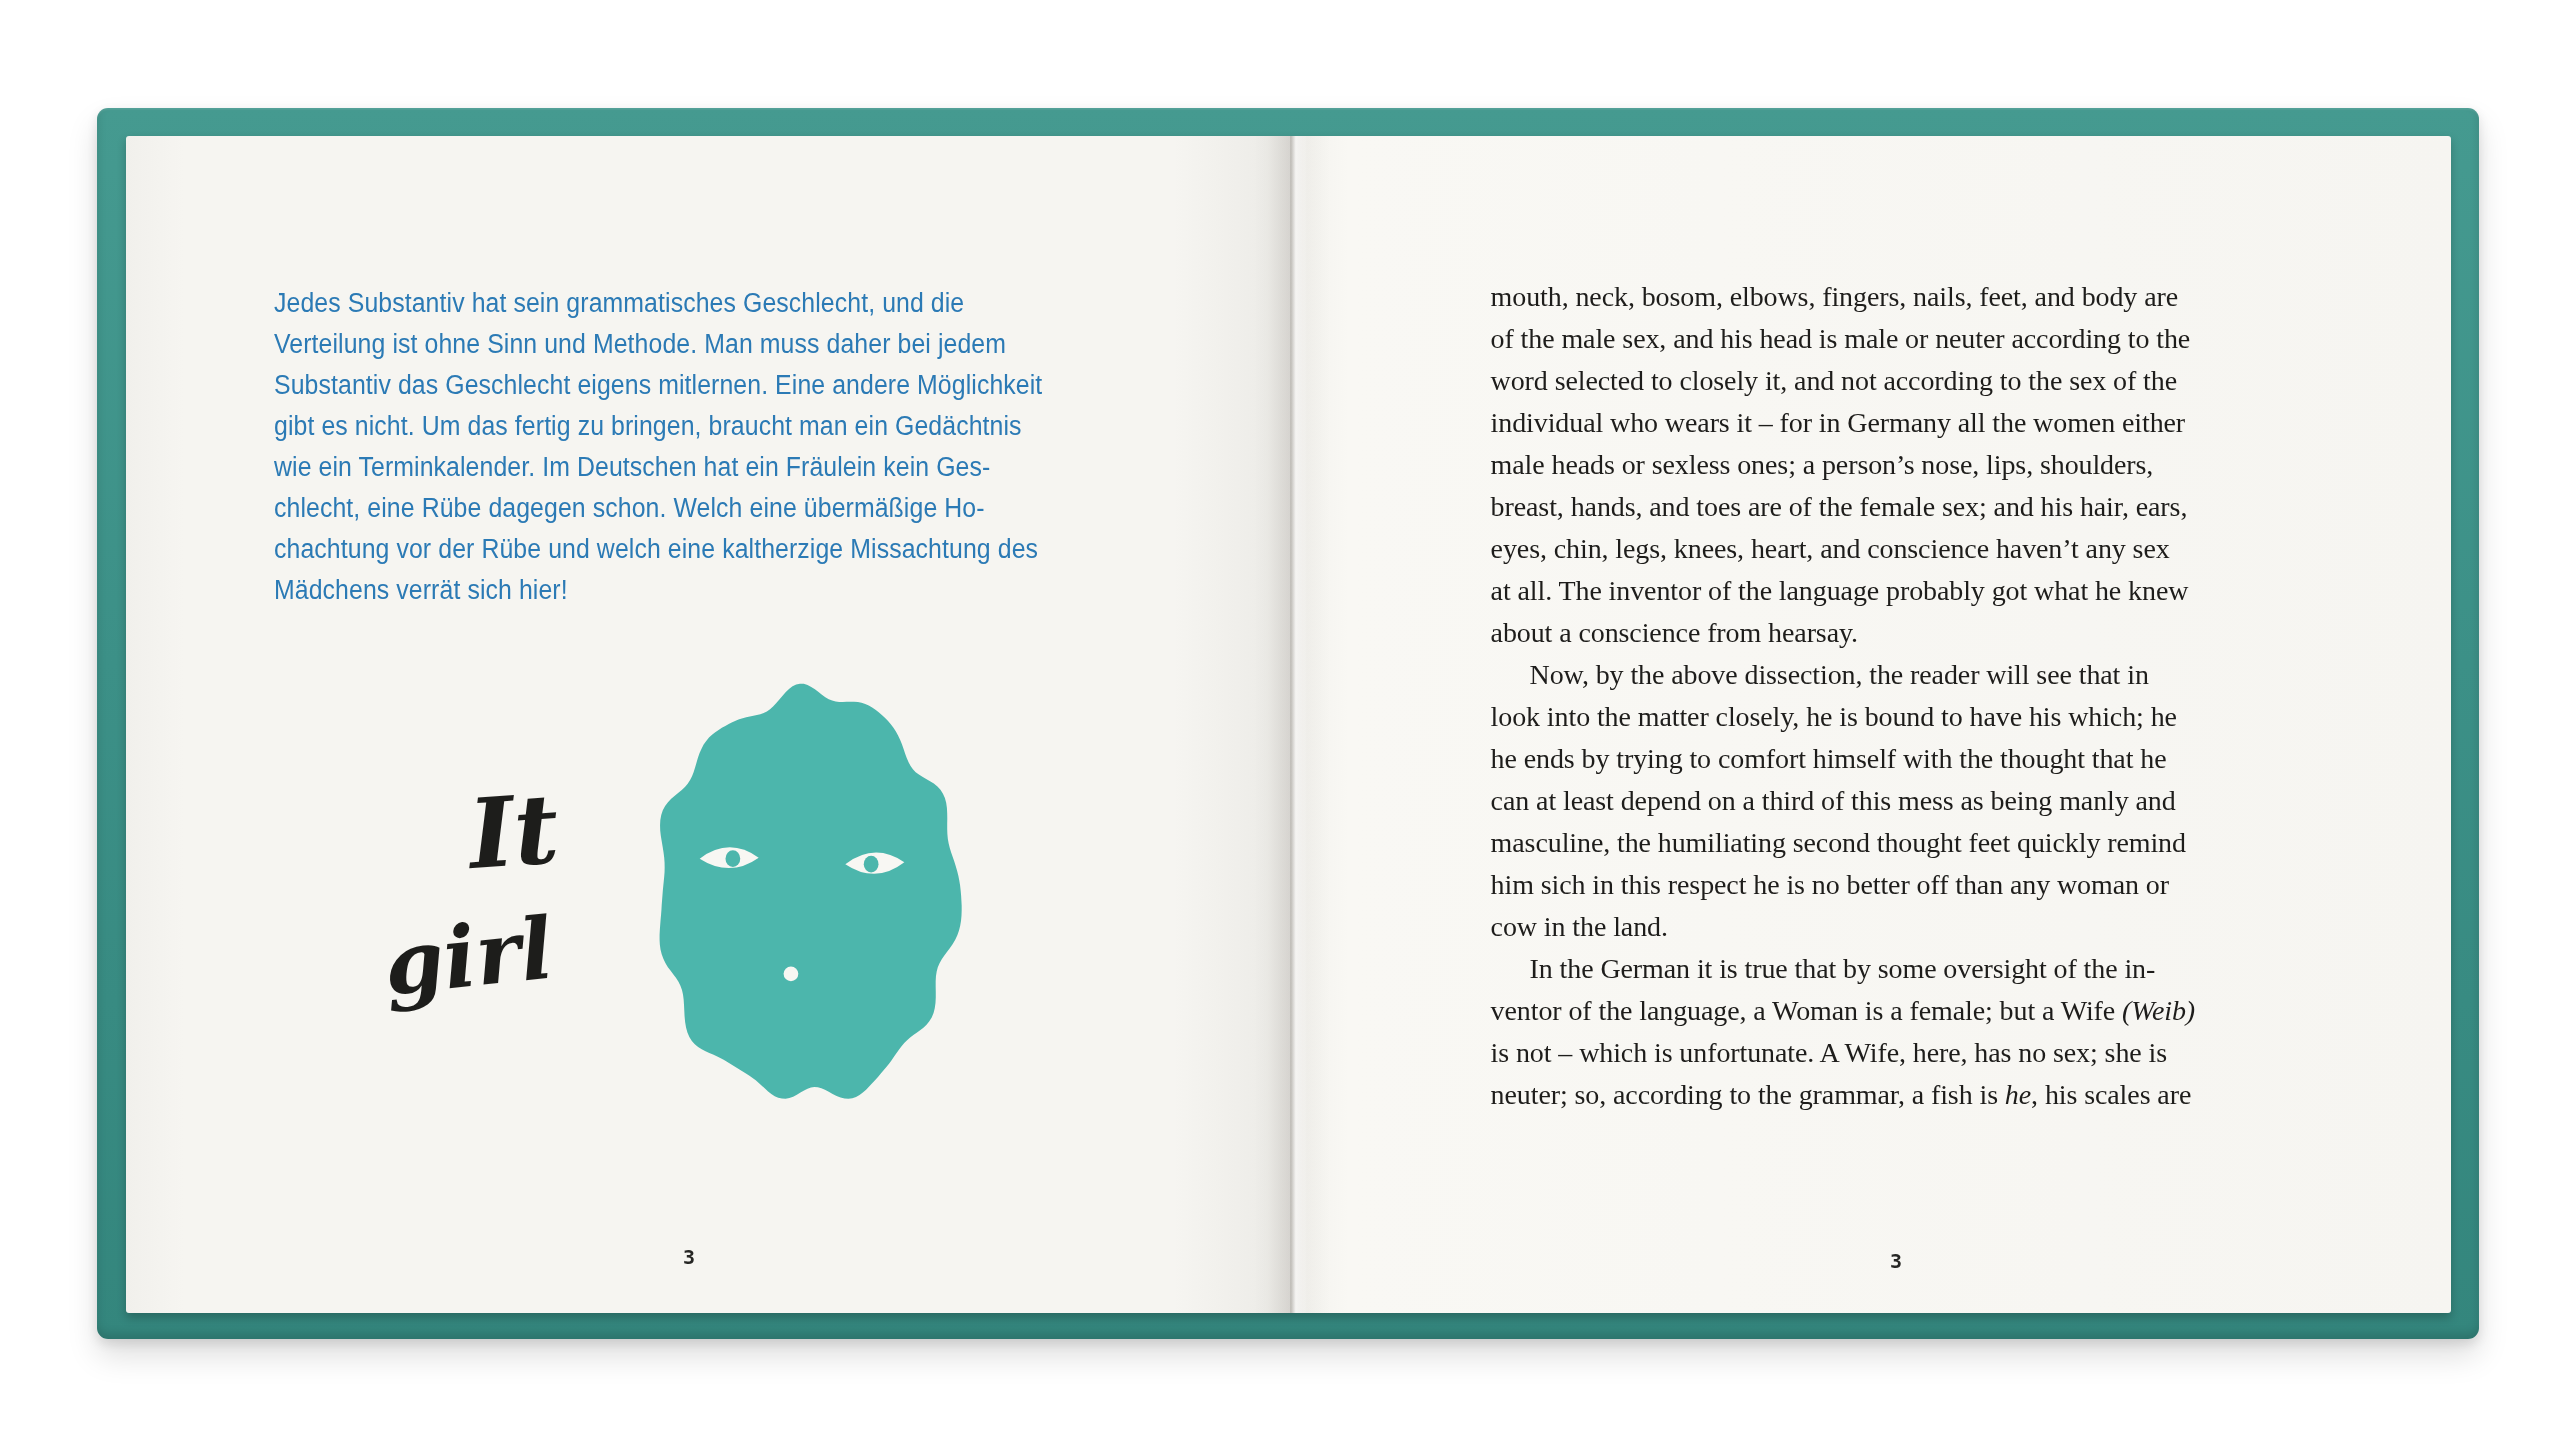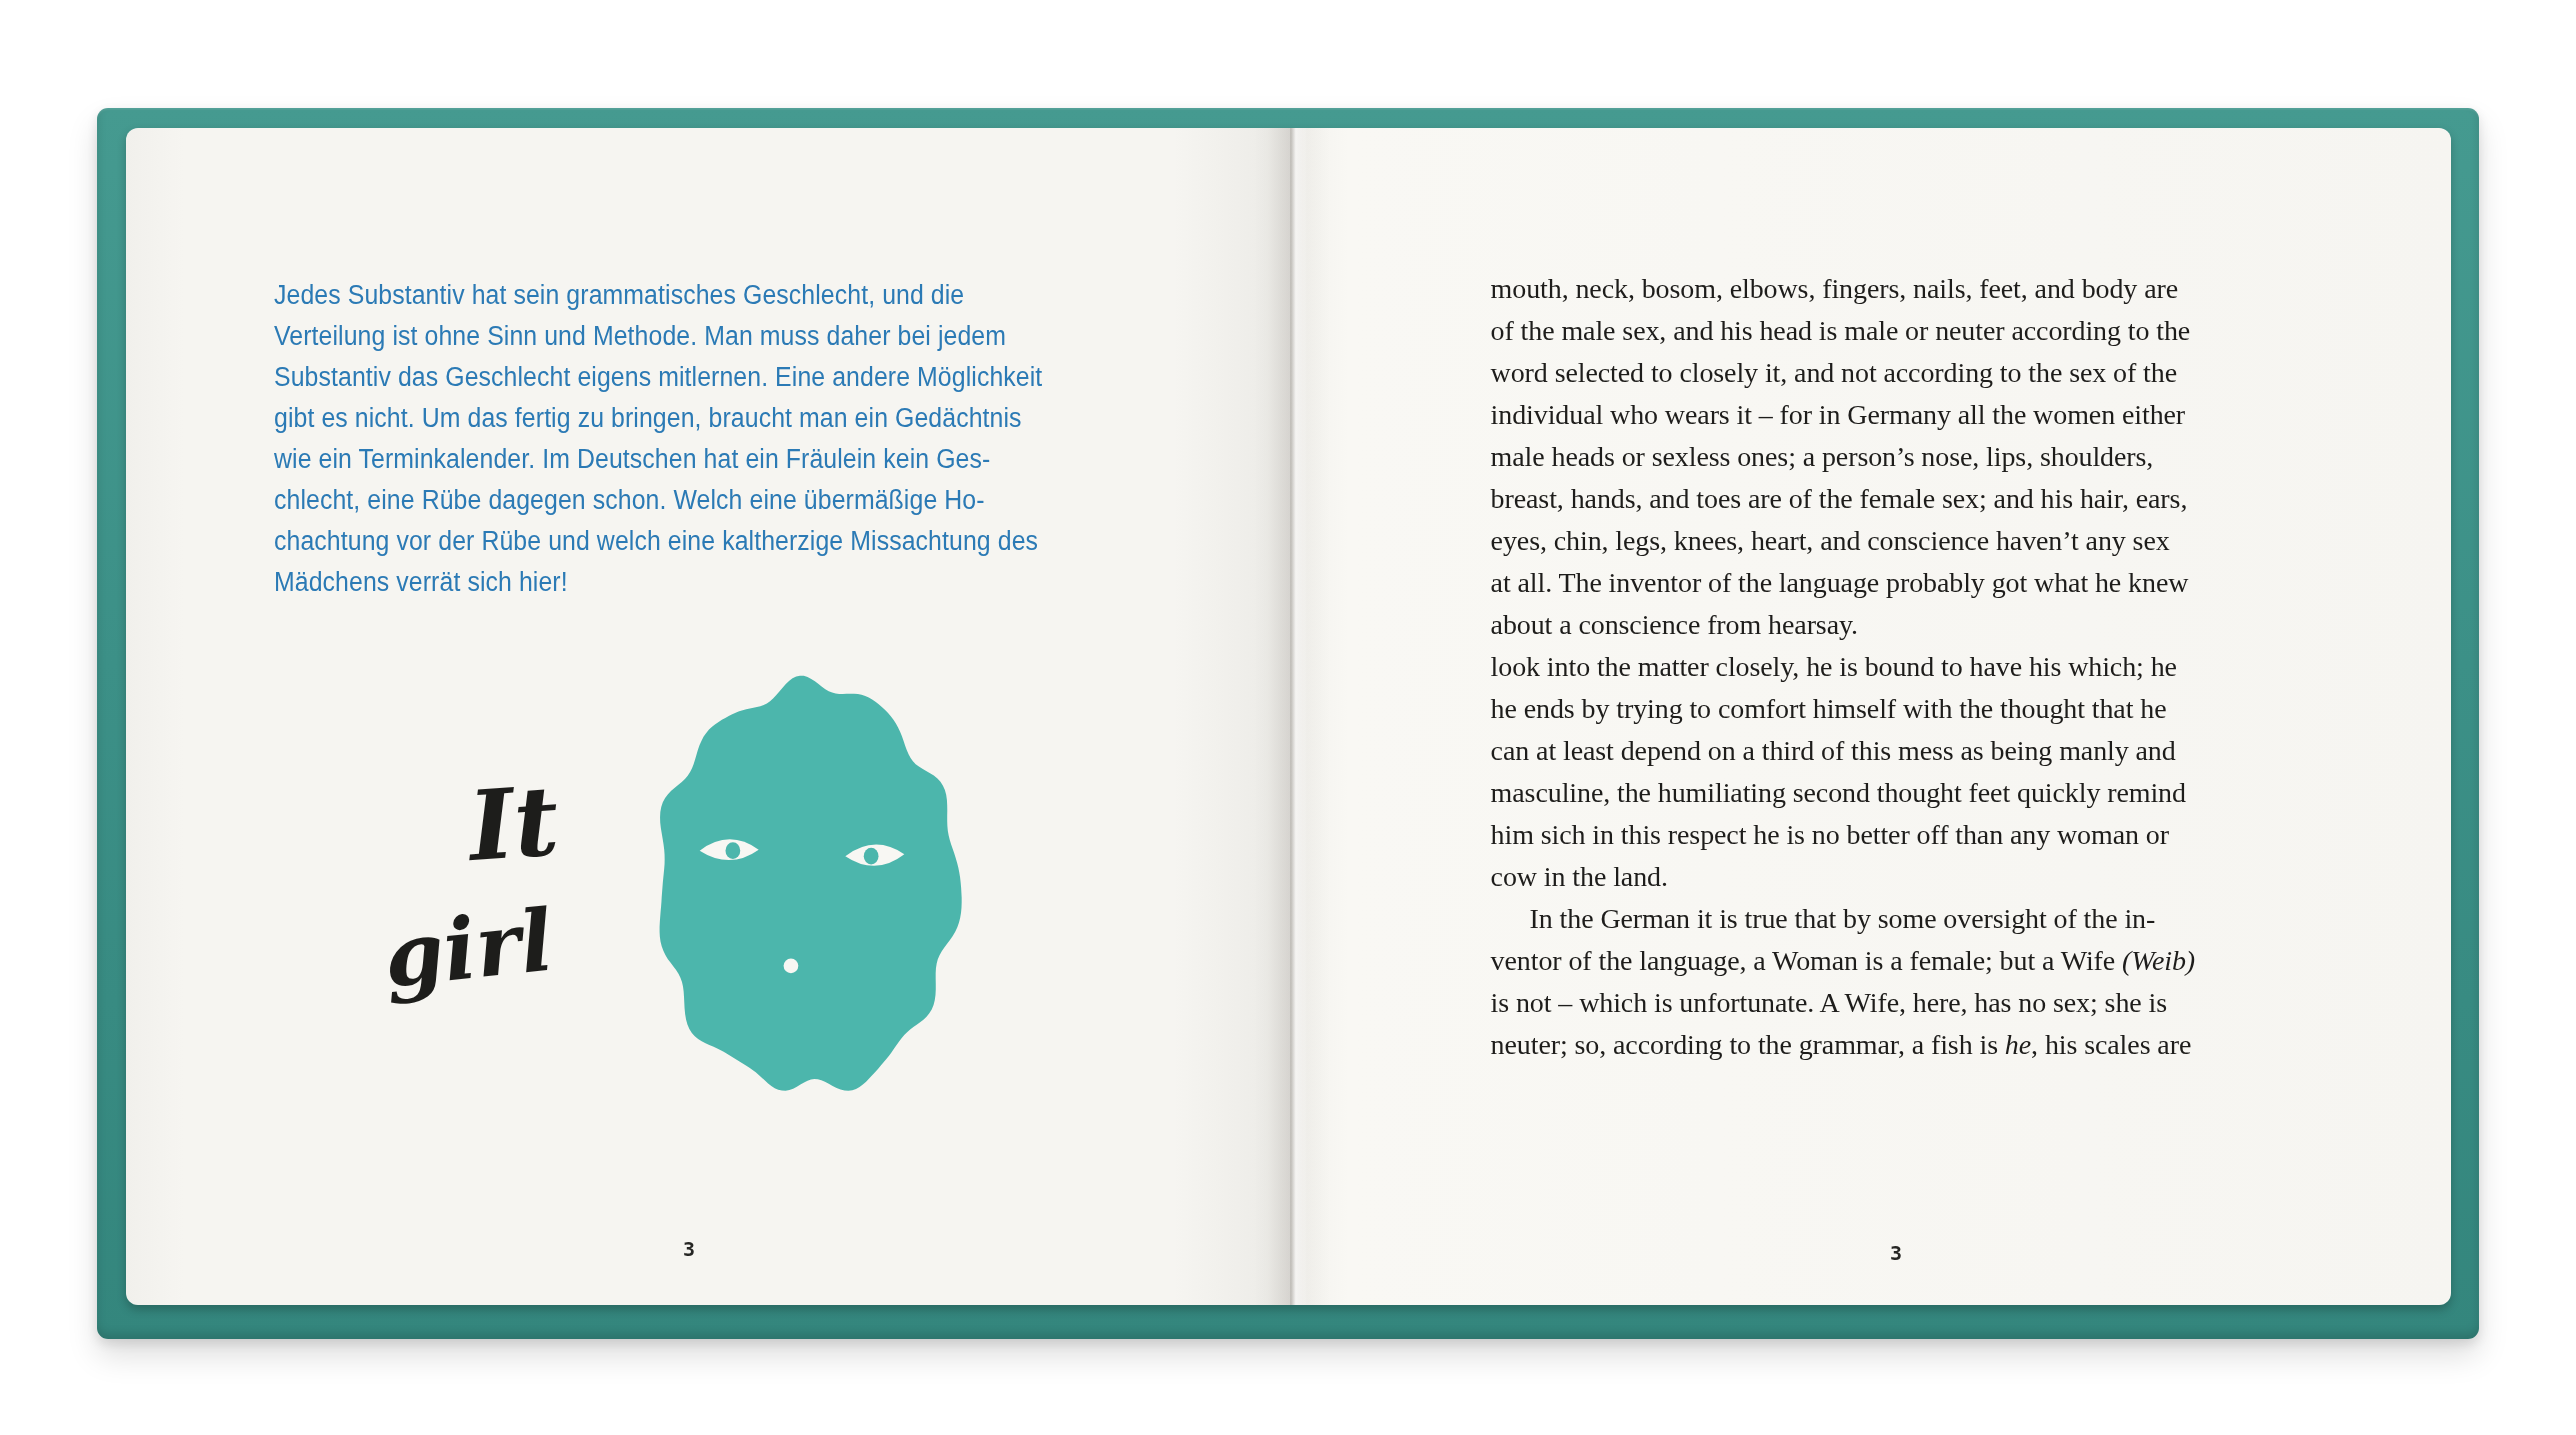--- a/index.html
+++ b/index.html
@@ -26,23 +26,23 @@
     background: linear-gradient(180deg, var(--cover-hi, #459a90) 0%, var(--cover, #3c9087) 45%, var(--cover-lo, #34867d) 100%);
     box-shadow:
       0 16.6px 31px rgba(0,0,0,0.13),
       0 4.6px 11px rgba(0,0,0,0.10),
       inset 0 -5.5px 9.2px rgba(0,0,0,0.14),
       inset 0 1.8px 1.8px rgba(255,255,255,0.10);
   }
   
   .pages {
     position: absolute;
-    left: 28.6px; top: 20px;
+    left: 28.6px; top: 28px;
     width: 2325px; height: 1177px;
-    border-radius: 12px;
+    border-radius: 3px;
     overflow: hidden;
     box-shadow: 0 4.6px 9.2px rgba(0,0,0,0.22);
   }
   .page {
     position: absolute;
     top: 0;
     height: 1177px;
   }
   .page.left {
     left: 0; width: 1165px;
@@ -168,20 +168,21 @@
         <div class="english">
             <div class="eline">mouth, neck, bosom, elbows, fingers, nails, feet, and body are</div>
             <div class="eline">of the male sex, and his head is male or neuter according to the</div>
             <div class="eline">word selected to closely it, and not according to the sex of the</div>
             <div class="eline">individual who wears it – for in Germany all the women either</div>
             <div class="eline">male heads or sexless ones; a person’s nose, lips, shoulders,</div>
             <div class="eline">breast, hands, and toes are of the female sex; and his hair, ears,</div>
             <div class="eline">eyes, chin, legs, knees, heart, and conscience haven’t any sex</div>
             <div class="eline">at all. The inventor of the language probably got what he knew</div>
             <div class="eline">about a conscience from hearsay.</div>
+            <div class="eline indent">Now, by the above dissection, the reader will see that in</div>
             <div class="eline">look into the matter closely, he is bound to have his which; he</div>
             <div class="eline">he ends by trying to comfort himself with the thought that he</div>
             <div class="eline">can at least depend on a third of this mess as being manly and</div>
             <div class="eline">masculine, the humiliating second thought feet quickly remind</div>
             <div class="eline">him sich in this respect he is no better off than any woman or</div>
             <div class="eline">cow in the land.</div>
             <div class="eline indent">In the German it is true that by some oversight of the in-</div>
             <div class="eline">ventor of the language, a Woman is a female; but a Wife <em>(Weib)</em></div>
             <div class="eline">is not – which is unfortunate. A Wife, here, has no sex; she is</div>
             <div class="eline">neuter; so, according to the grammar, a fish is <em>he</em>, his scales are</div>

